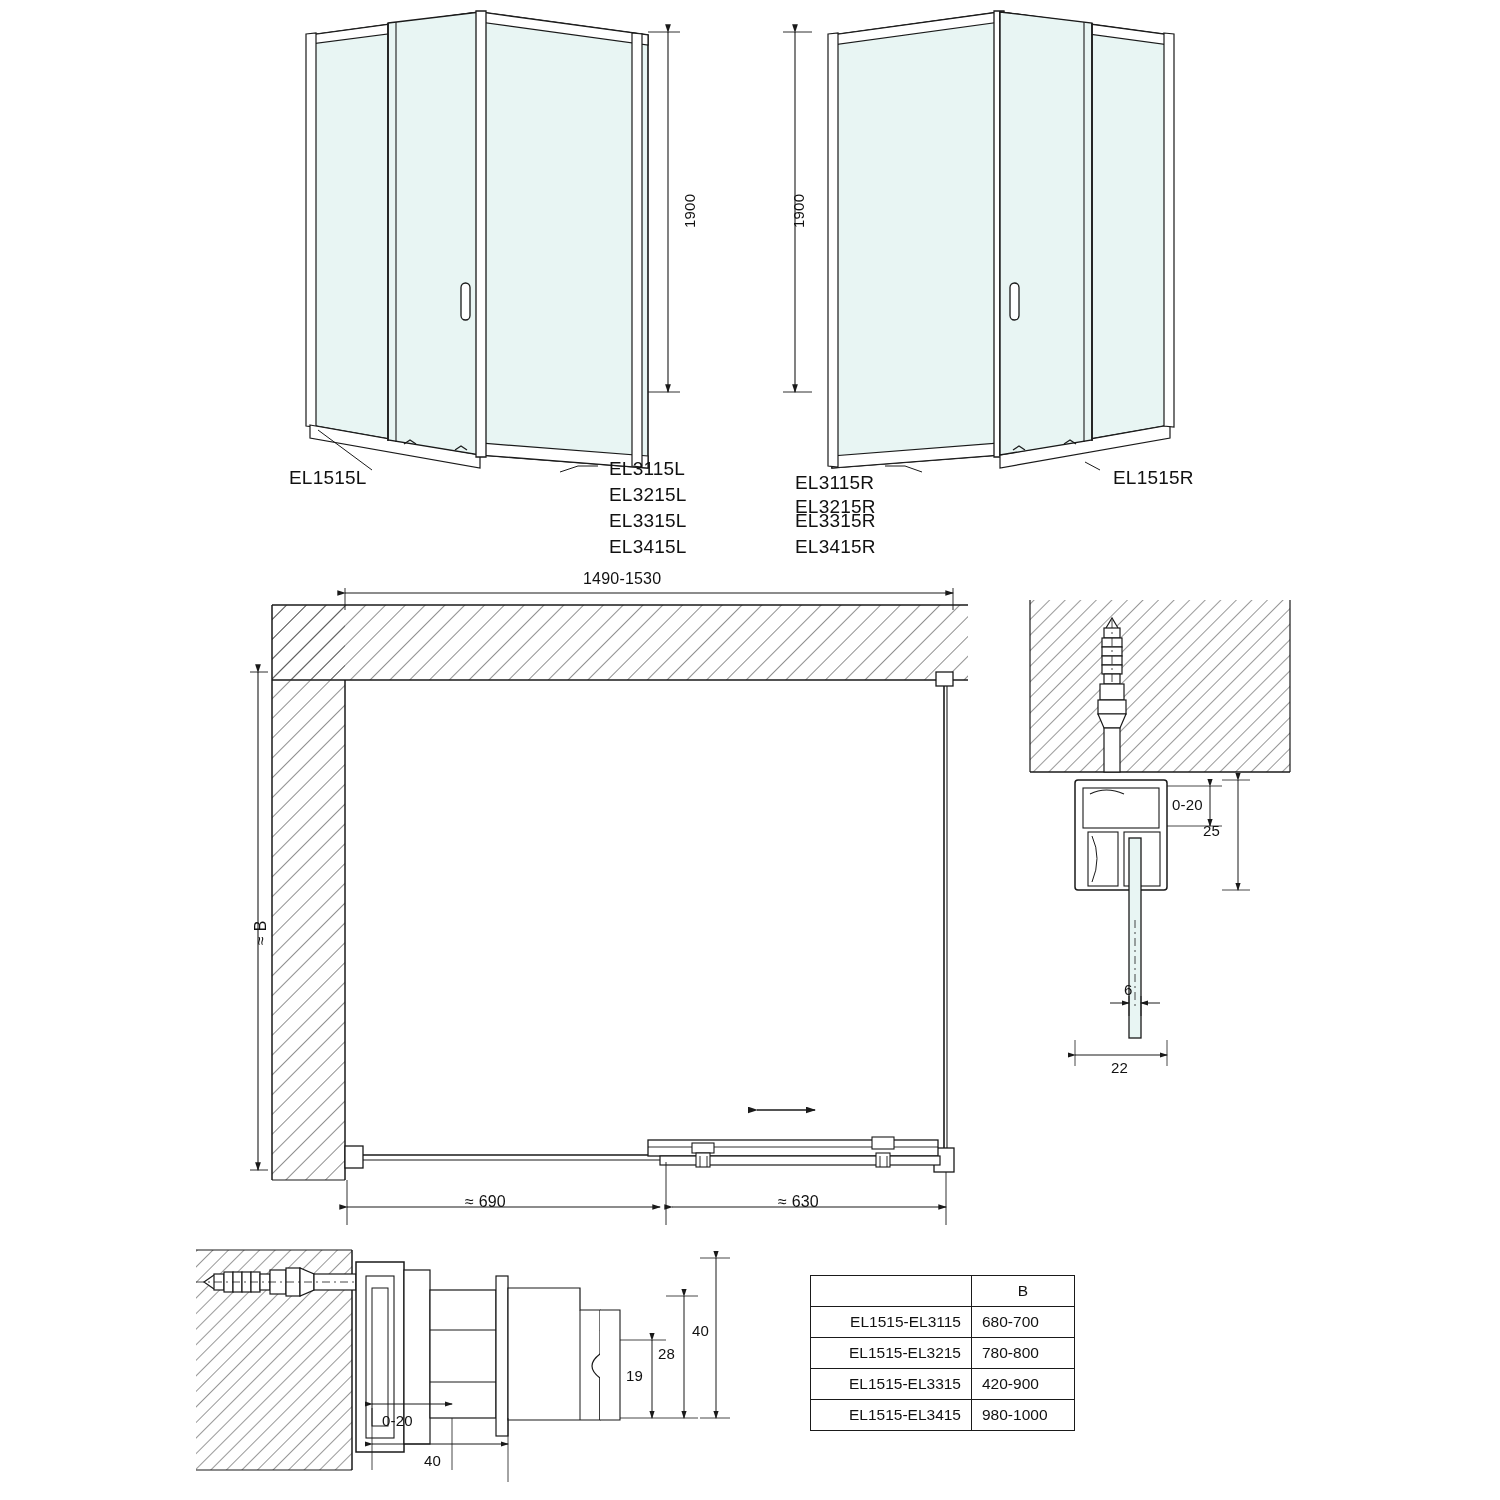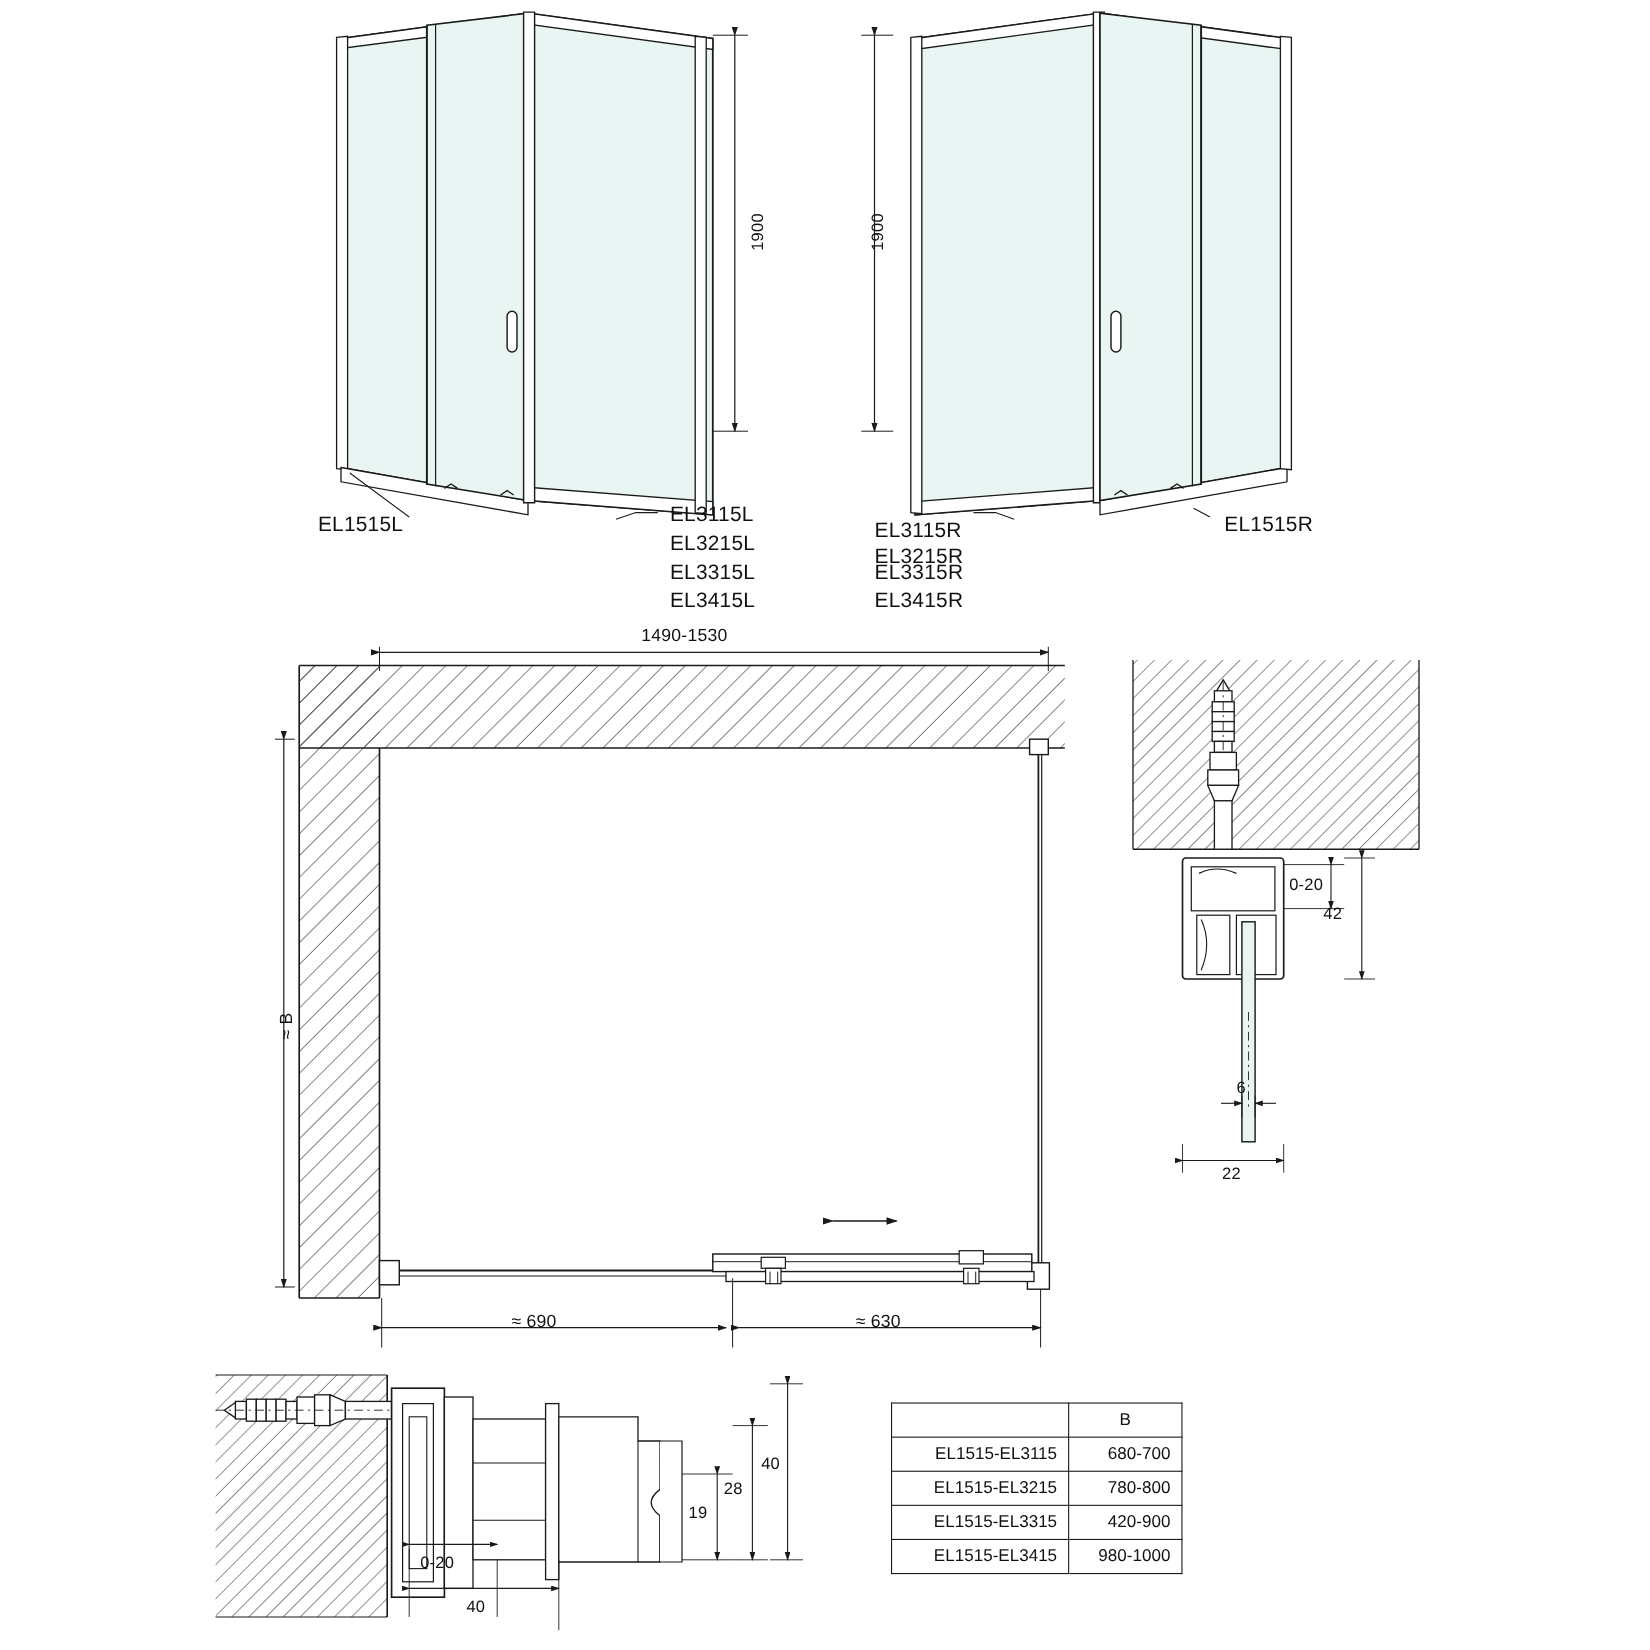--- a/index.html
+++ b/index.html
@@ -49,21 +49,21 @@
   table.spec td, table.spec th {
     border: 1px solid #1a1a1a;
     padding: 5px 10px;
     font-weight: normal;
     text-align: right;
     color: #111;
     height: 20px;
     background: #fff;
   }
   table.spec th.bcol, table.spec td.bcol {
-    text-align: right;
+    text-align: left;
   }
   table.spec th.hdr-b {
     text-align: center;
   }
 </style>
 </head>
 <body>
 
 <div class="stage">
 
@@ -324,21 +324,21 @@
 <div class="lbl" style="left:795px; top:536px;">EL3415R</div>
 <div class="lbl" style="left:1113px; top:467px;">EL1515R</div>
 <div class="lbl small rot90" style="left:790px; top:228px;">1900</div>
 
 <div class="lbl dim" style="left:583px; top:570px;">1490-1530</div>
 <div class="lbl dim rot90" style="left:252px; top:945px;">≈ B</div>
 <div class="lbl dim" style="left:465px; top:1193px;">≈ 690</div>
 <div class="lbl dim" style="left:778px; top:1193px;">≈ 630</div>
 
 <div class="lbl small" style="left:1172px; top:796px;">0-20</div>
-<div class="lbl small" style="left:1203px; top:822px;">42</div>
+<div class="lbl small" style="left:1203px; top:822px;">25</div>
 <div class="lbl small" style="left:1124px; top:981px;">6</div>
 <div class="lbl small" style="left:1111px; top:1059px;">22</div>
 
 <div class="lbl small" style="left:626px; top:1367px;">19</div>
 <div class="lbl small" style="left:658px; top:1345px;">28</div>
 <div class="lbl small" style="left:692px; top:1322px;">40</div>
 <div class="lbl small" style="left:382px; top:1412px;">0-20</div>
 <div class="lbl small" style="left:424px; top:1452px;">40</div>
 
 <table class="spec" style="left:810px; top:1275px; width:265px;">

